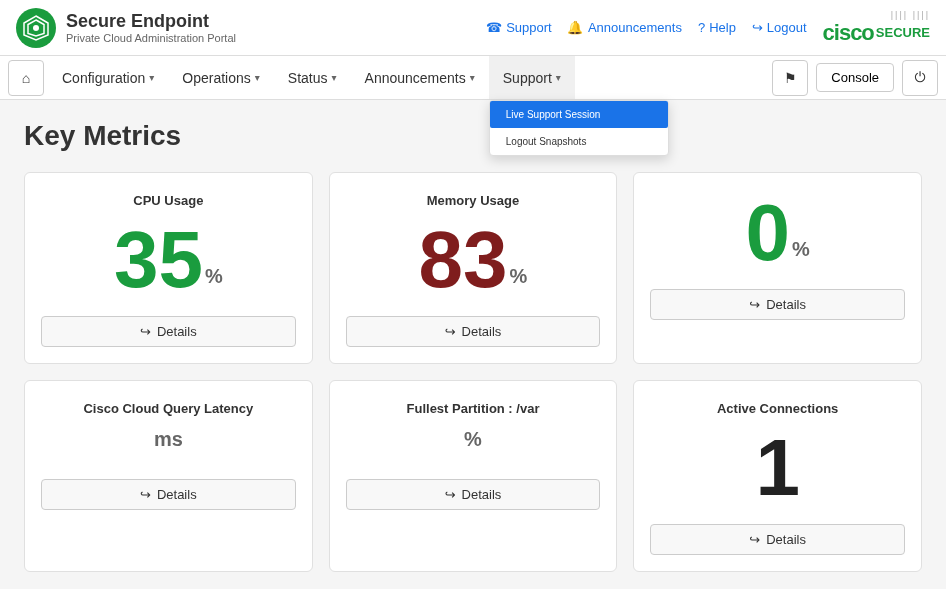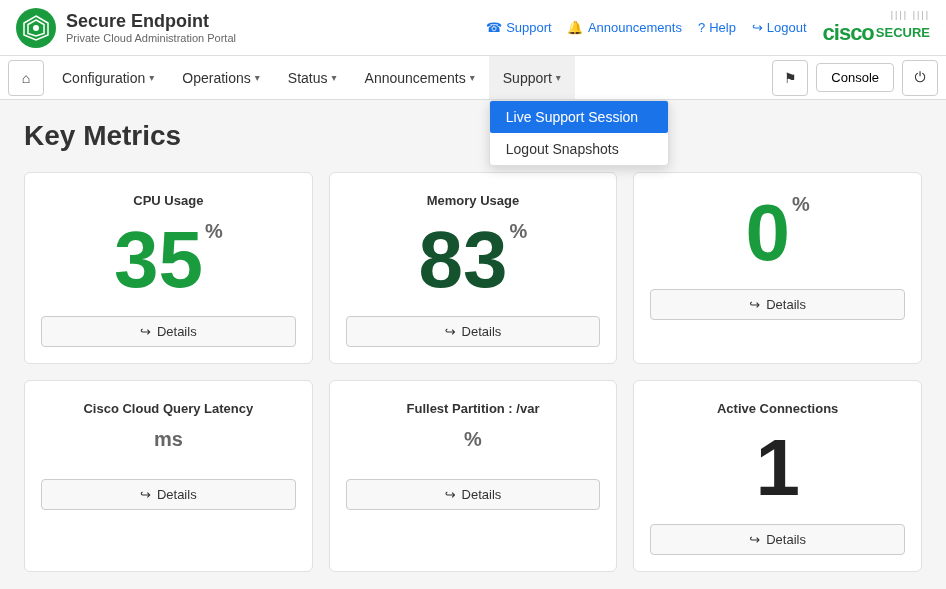--- a/index.html
+++ b/index.html
@@ -111,21 +111,21 @@
       box-shadow: 0 4px 12px rgba(0,0,0,0.15);
       z-index: 100;
       min-width: 180px;
     }
     .support-nav-wrapper {
       position: relative;
     }
     .dropdown-item {
       padding: 8px 16px;
       cursor: pointer;
-      font-size: 14px;
+      font-size: 10px;
       white-space: nowrap;
     }
     .dropdown-item.highlighted {
       background: #1a73e8;
       color: #fff;
       border-radius: 2px;
     }
 
     
     .page-content { padding: 20px 24px; }
@@ -148,37 +148,37 @@
     }
     .metric-title {
       font-size: 13px;
       font-weight: bold;
       color: #333;
       text-align: center;
       margin-bottom: 12px;
     }
     .metric-value-row {
       display: flex;
-      align-items: flex-start;
+      align-items: flex-end;
       gap: 2px;
       margin-bottom: 16px;
     }
     .metric-value {
       font-size: 80px;
       font-weight: bold;
       line-height: 1;
     }
     .metric-unit {
       font-size: 20px;
       font-weight: bold;
       margin-bottom: 12px;
       color: #666;
     }
     .metric-value.green { color: #1a9c3e; }
-    .metric-value.gold { color: #14532d; }
+    .metric-value.gold { color: #7f1d1d; }
     .metric-value.black { color: #222; }
     .details-btn {
       width: 100%;
       padding: 7px 0;
       border: 1px solid #ccc;
       border-radius: 4px;
       background: #f8f8f8;
       cursor: pointer;
       font-size: 13px;
       color: #333;

